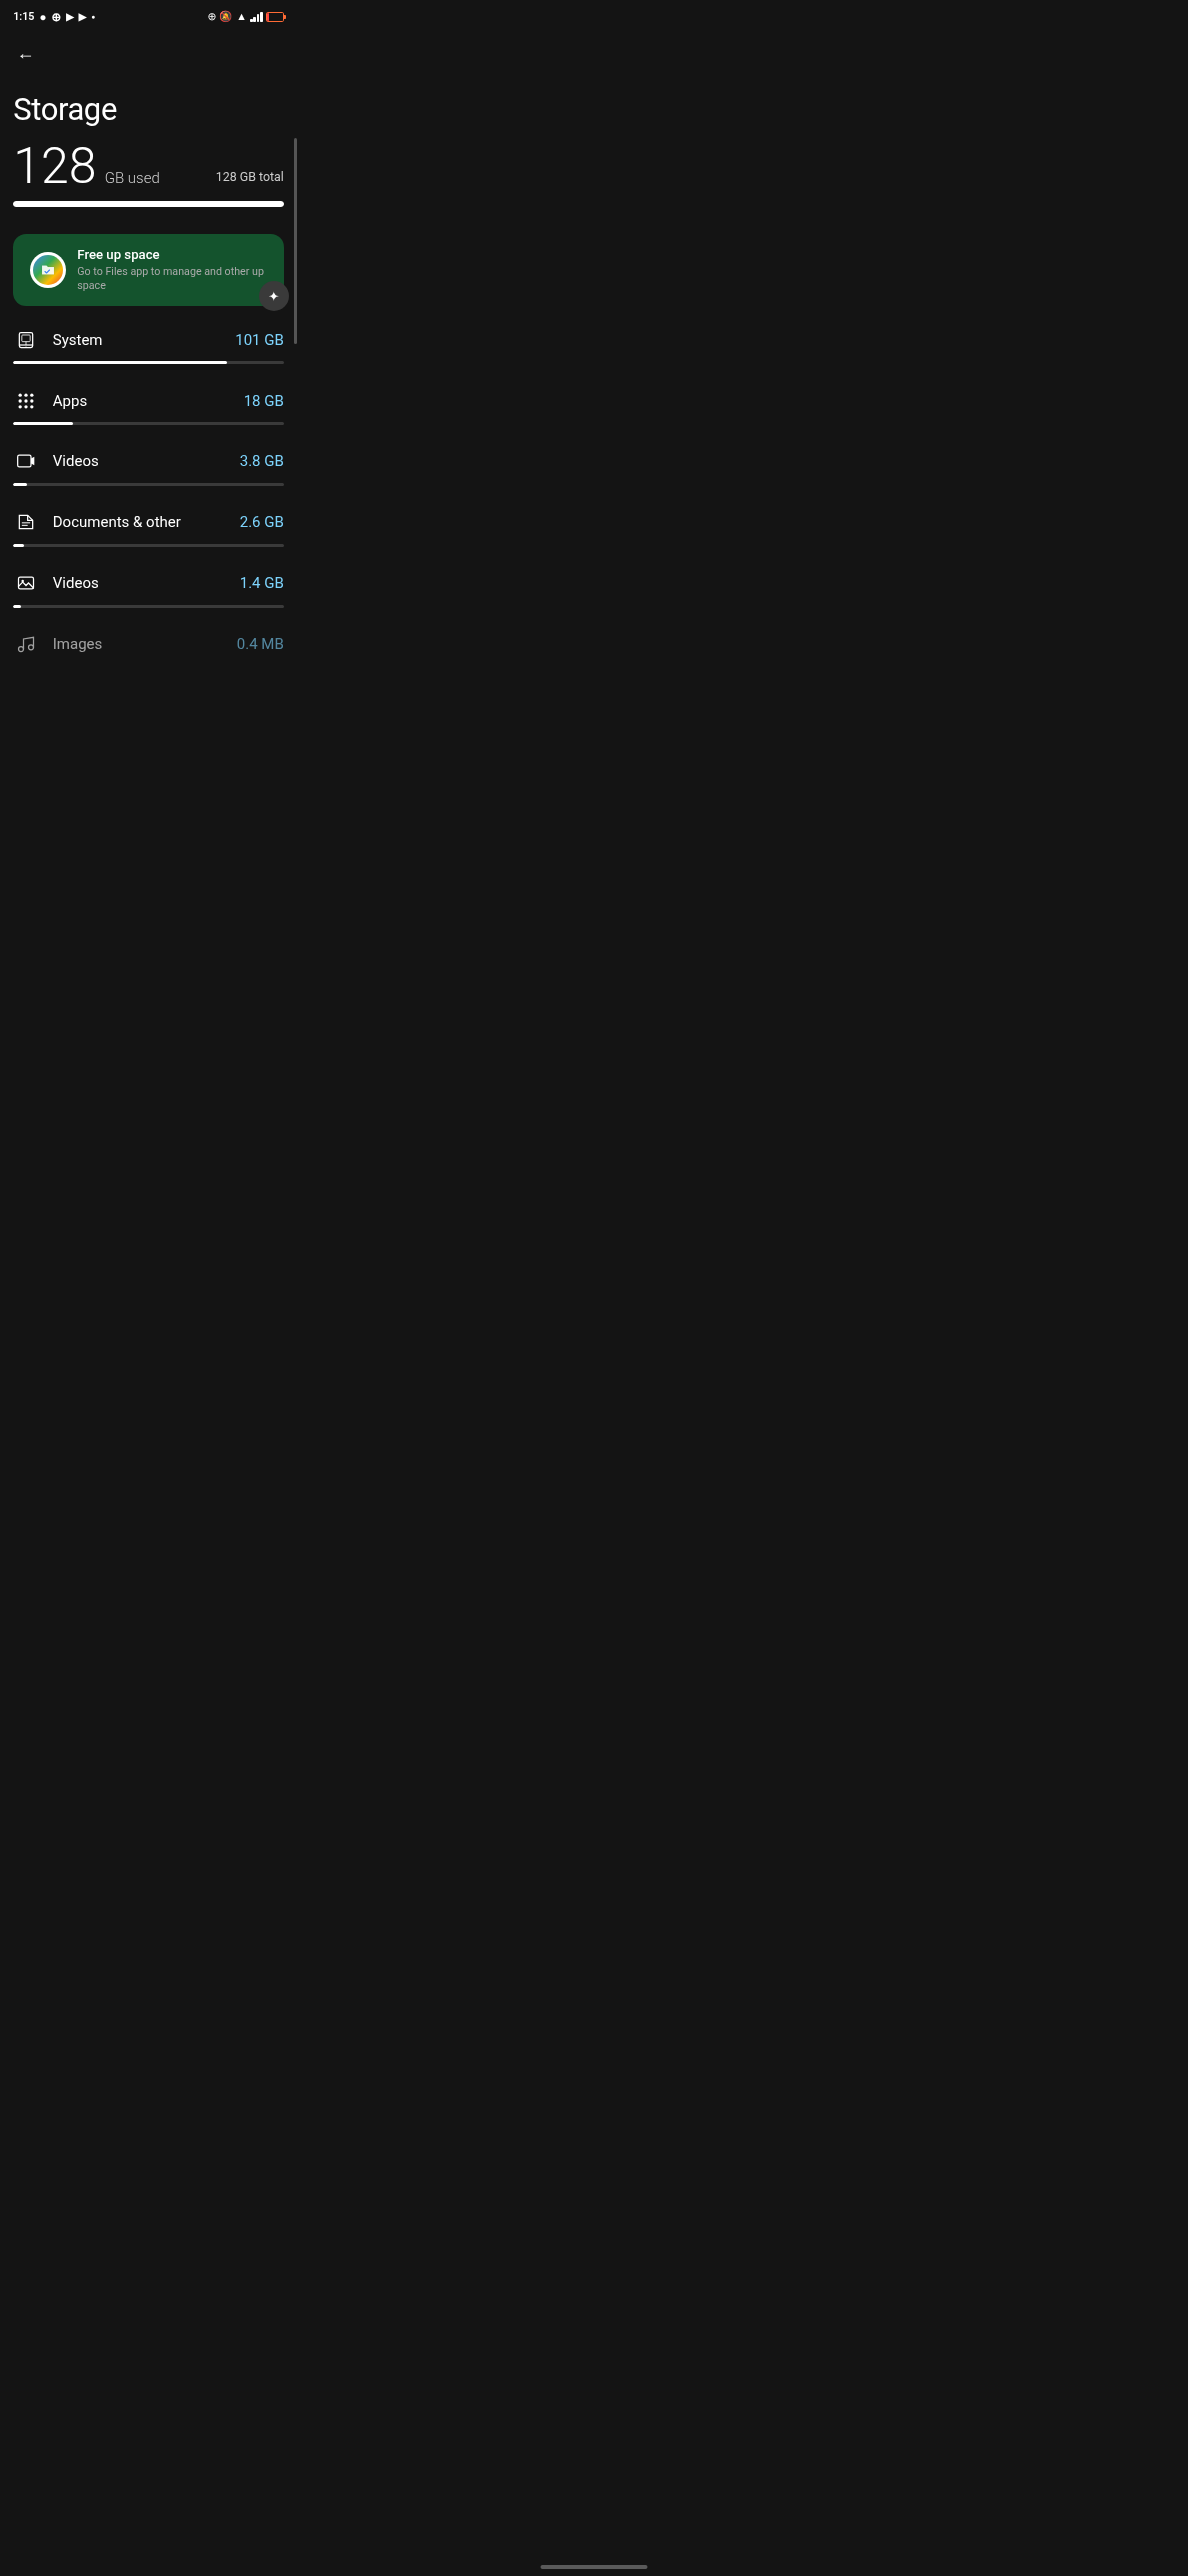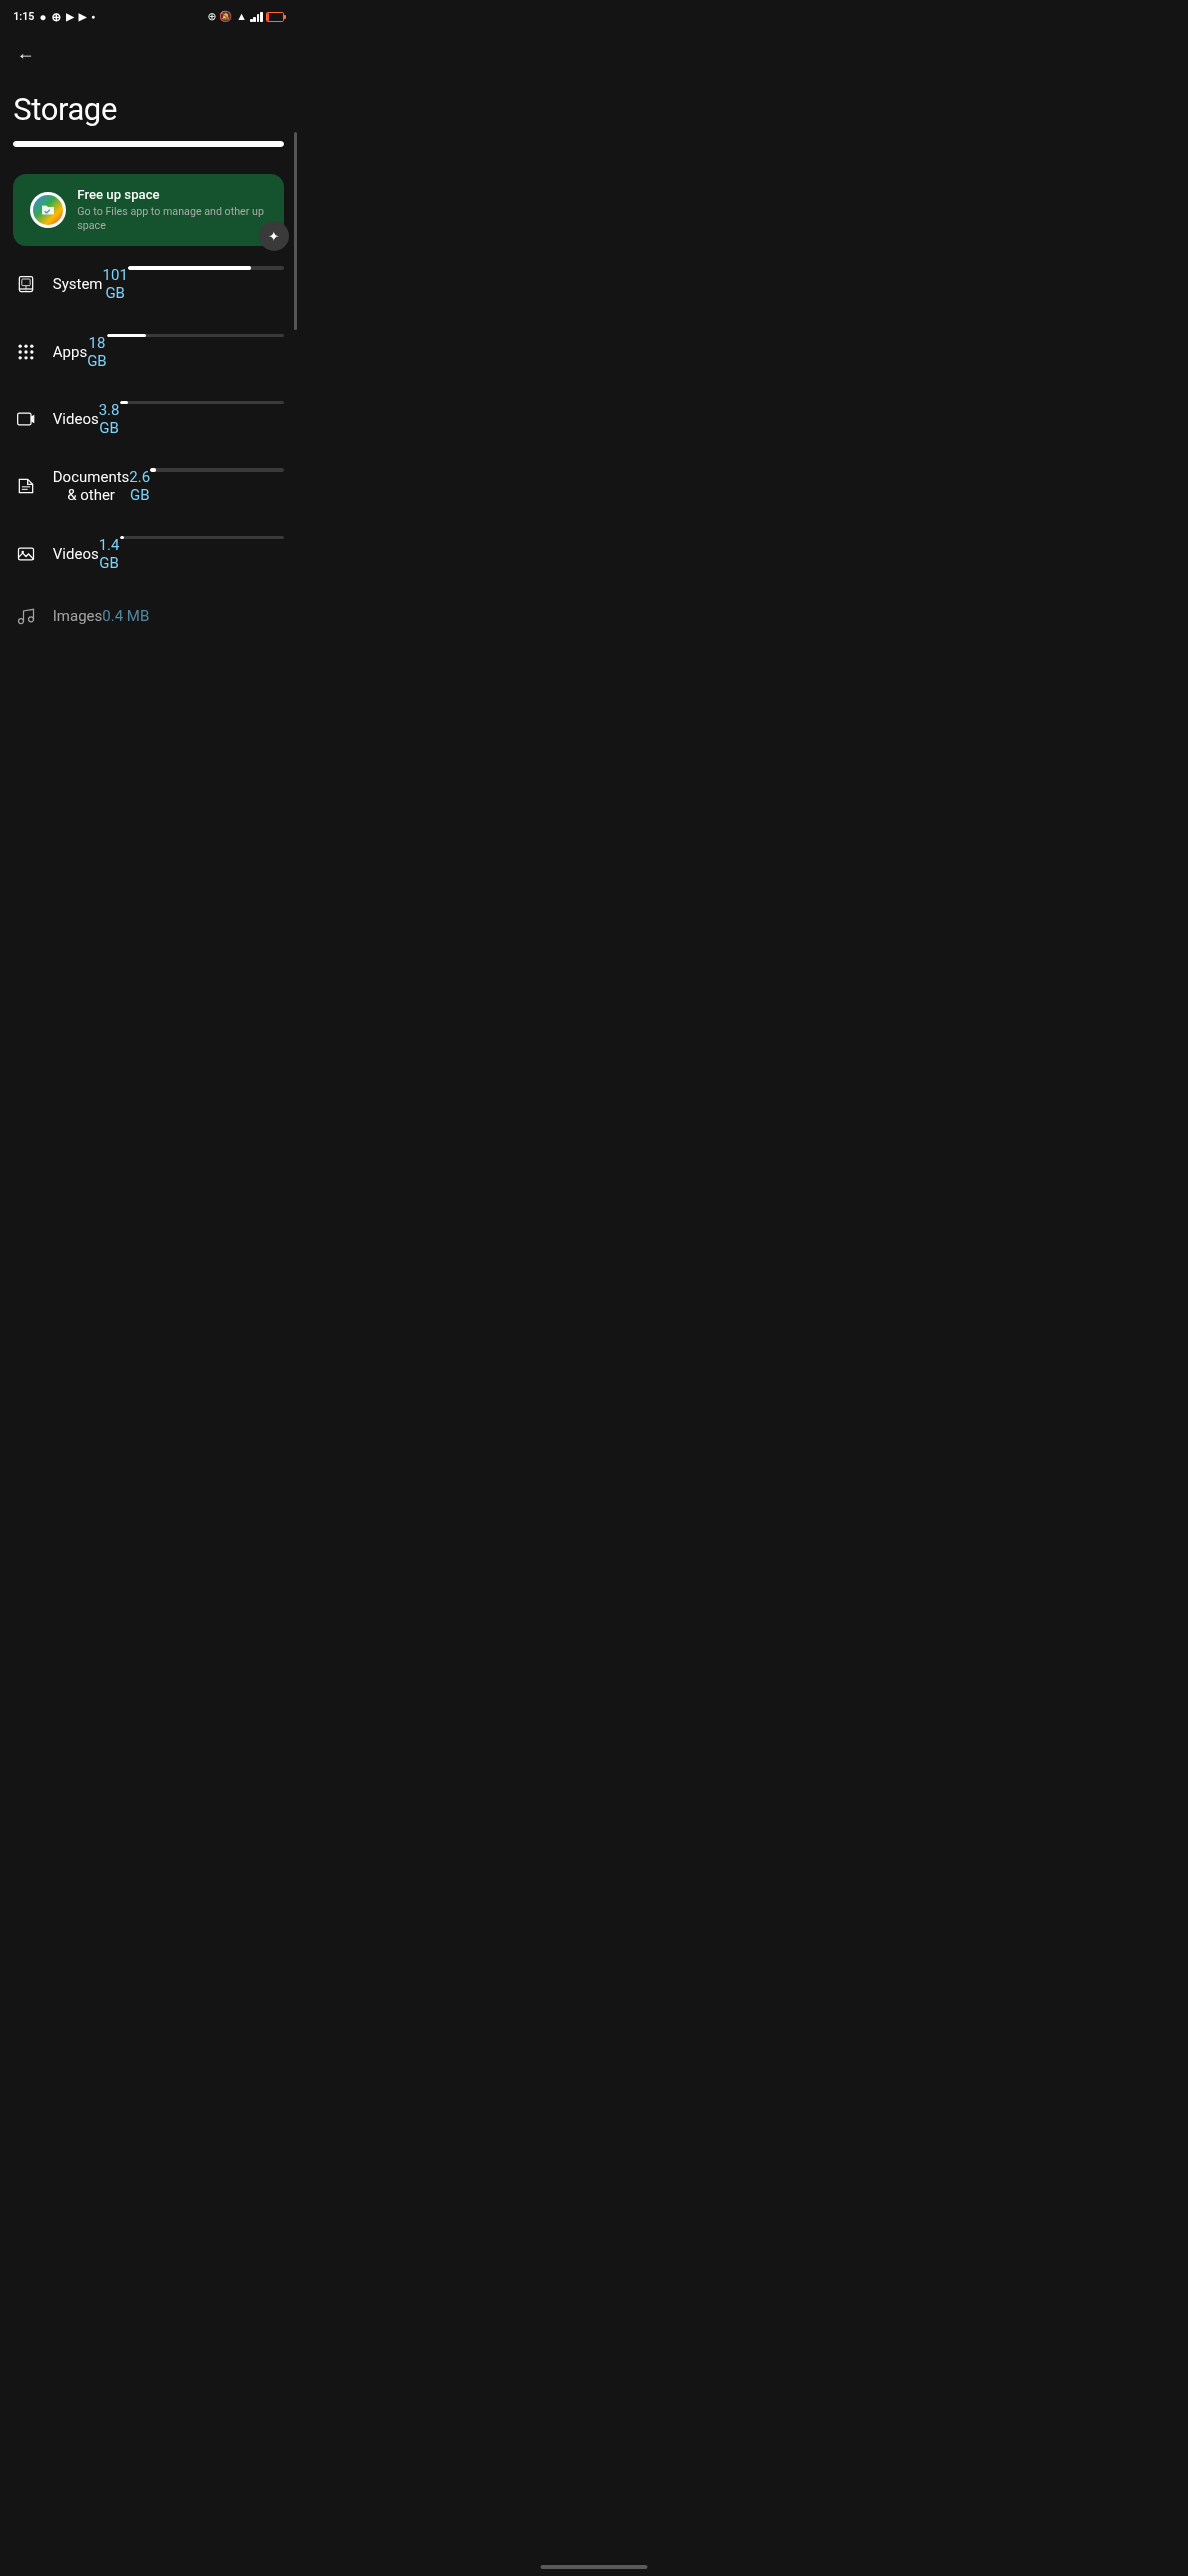--- a/index.html
+++ b/index.html
@@ -199,23 +199,22 @@
       cursor: pointer;
       font-size: 13.2px;
     }
 
     .storage-items {
       padding: 0 13.2px;
     }
 
     .storage-item {
       display: flex;
-      flex-direction: row;
+      flex-direction: column;
       margin-bottom: 23px;
-      text-align: center;
     }
 
     .storage-item-row {
       display: flex;
       align-items: center;
       justify-content: space-between;
       margin-bottom: 8.3px;
     }
 
     .storage-item-left {
@@ -340,20 +339,27 @@
   </div>
 </div>
 
 <div class="nav-bar">
   <button class="back-button">←</button>
 </div>
 
 <h1 class="page-title">Storage</h1>
 
 <div class="storage-summary">
+  <div class="storage-numbers">
+    <div>
+      <span class="storage-used-big">128</span>
+      <span class="storage-used-label">GB used</span>
+    </div>
+    <span class="storage-total">128 GB total</span>
+  </div>
   <div class="storage-bar-container">
     <div class="storage-bar-fill" style="width:100%;"></div>
   </div>
 </div>
 
 <div class="free-space-card">
   <div class="files-app-icon">
     <div class="files-icon-inner">
       <svg viewBox="0 0 24 24" fill="none" xmlns="http://www.w3.org/2000/svg">
         <path d="M4 6h6l2 2h8v10H4V6z" fill="white" opacity="0.9"></path>

